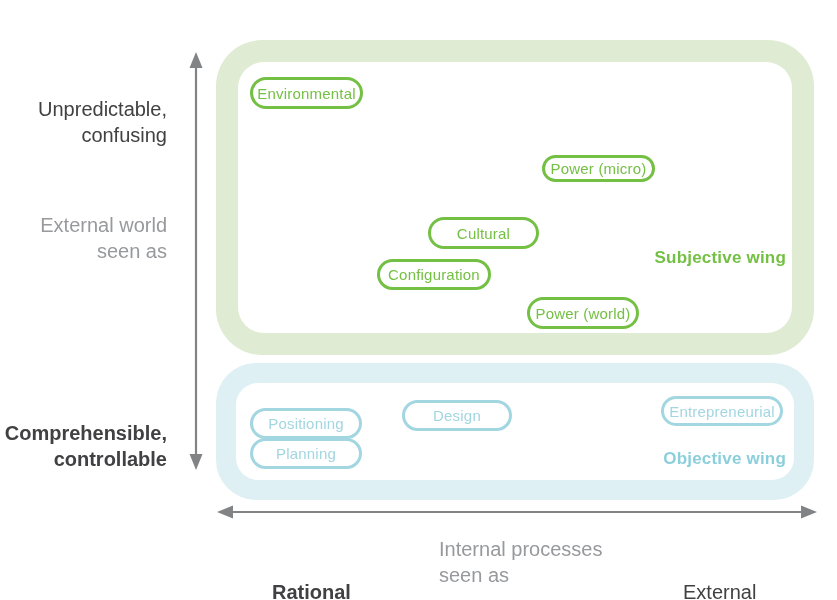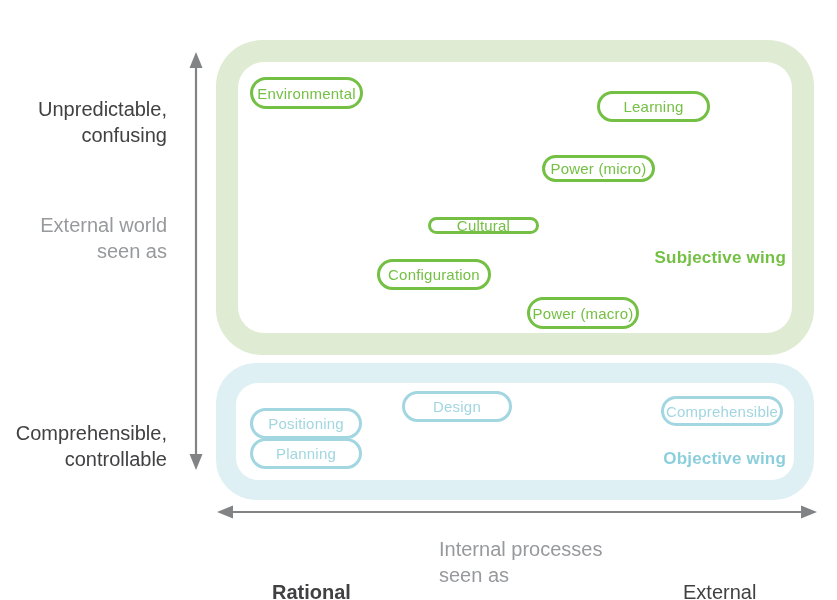--- a/index.html
+++ b/index.html
@@ -84,50 +84,49 @@
 </style>
 </head>
 <body>
 
 <div id="stage">
 
   <div class="yaxis-label dark preline" style="top:53px;">Unpredictable,
 confusing</div>
   <div class="yaxis-label gray preline" style="top:212px;">External world
 seen as</div>
-  <div class="yaxis-label dark preline" style="top:377px;">Comprehensible,
+  <div class="yaxis-label dark preline" style="top:377px;font-weight:bold;">Comprehensible,
 controllable</div>
 
   <svg class="axis-arrow" style="left:185px;top:52px;" width="22" height="418" viewBox="0 0 22 418">
     <polygon points="11,0 4.5,16 17.5,16"></polygon>
     <line x1="11" y1="14" x2="11" y2="404"></line>
     <polygon points="11,418 4.5,402 17.5,402"></polygon>
   </svg>
 
   <div class="wing-box green" style="left:216px;top:40px;width:598px;height:315px;">
     <div class="wing-inner green"></div>
   </div>
 
   <div class="pill green" style="left:250px;top:77px;width:113px;height:32px;">Environmental</div>
-  <div class="pill green" style="left:597px;top:91px;width:113px;height:31px;">Learning</div>
   <div class="pill green" style="left:542px;top:155px;width:113px;height:27px;">Power (micro)</div>
-  <div class="pill green" style="left:428px;top:217px;width:111px;height:17px;">Cultural</div>
+  <div class="pill green" style="left:428px;top:217px;width:111px;height:32px;">Cultural</div>
   <div class="pill green" style="left:377px;top:259px;width:114px;height:31px;">Configuration</div>
-  <div class="pill green" style="left:527px;top:297px;width:112px;height:32px;">Power (macro)</div>
+  <div class="pill green" style="left:527px;top:297px;width:112px;height:32px;">Power (world)</div>
 
   <div class="wing-title green" style="right:51px;top:248px;">Subjective wing</div>
 
   <div class="wing-box blue" style="left:216px;top:363px;width:598px;height:137px;">
     <div class="wing-inner blue"></div>
   </div>
 
   <div class="pill blue" style="left:250px;top:408px;width:112px;height:31px;">Positioning</div>
   <div class="pill blue" style="left:250px;top:438px;width:112px;height:31px;text-align:center;">Planning</div>
-  <div class="pill blue" style="left:402px;top:391px;width:110px;height:31px;">Design</div>
-  <div class="pill blue" style="left:661px;top:396px;width:122px;height:30px;">Comprehensible</div>
+  <div class="pill blue" style="left:402px;top:400px;width:110px;height:31px;">Design</div>
+  <div class="pill blue" style="left:661px;top:396px;width:122px;height:30px;">Entrepreneurial</div>
 
   <div class="wing-title blue" style="right:51px;top:449px;">Objective wing</div>
 
   <svg class="axis-arrow" style="left:217px;top:501px;" width="600" height="22" viewBox="0 0 600 22">
     <polygon points="0,11 16,4.5 16,17.5"></polygon>
     <line x1="14" y1="11" x2="586" y2="11"></line>
     <polygon points="600,11 584,4.5 584,17.5"></polygon>
   </svg>
 
   <div class="xaxis-label dark" style="left:272px;top:536px;font-weight:bold;">Rational</div>

